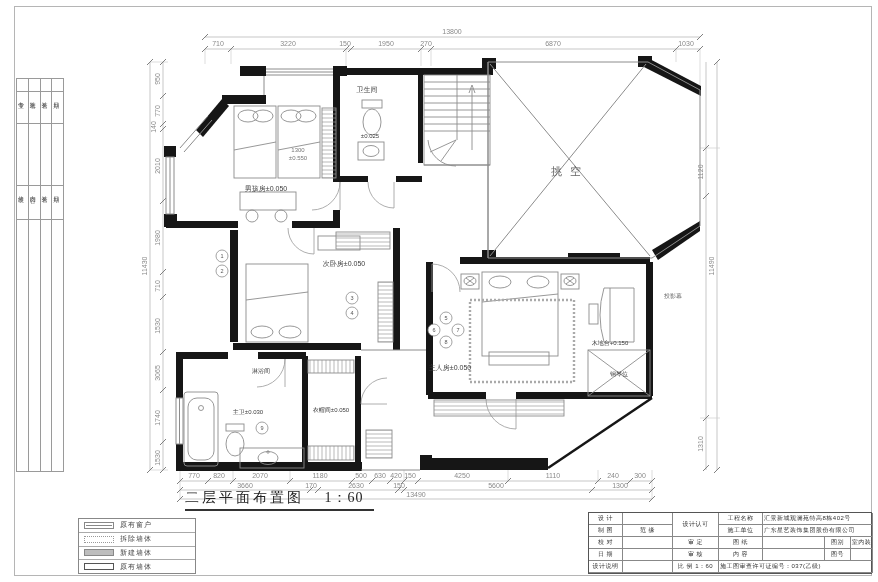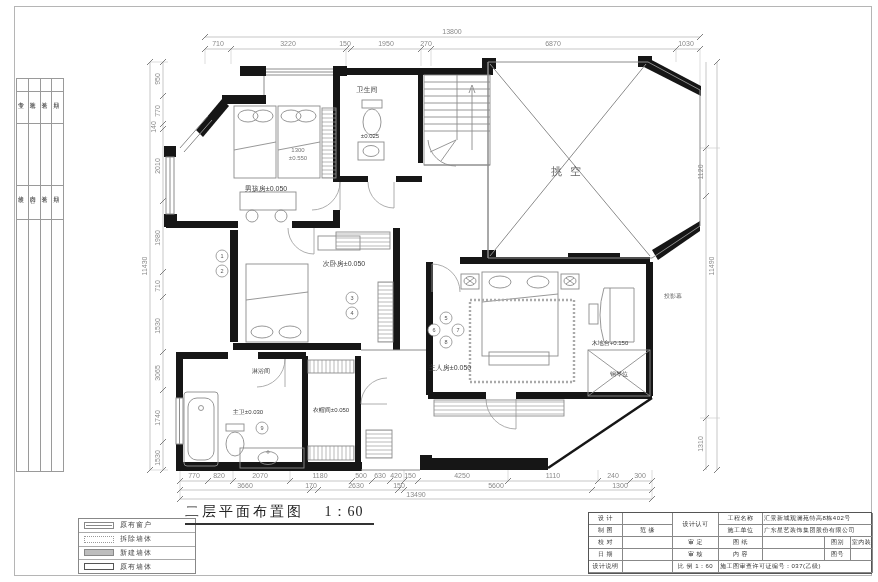--- a/index.html
+++ b/index.html
@@ -21,21 +21,21 @@
           border:1px solid #888;display:flex;flex-direction:column;}
   .legend-row{flex:1;display:flex;align-items:center;border-bottom:1px solid #aaa;padding:0 5px;gap:6px;}
   .legend-row:last-child{border-bottom:none;}
   .sw{width:30px;height:7px;border:1px solid #888;box-sizing:border-box;position:relative;background:#fff;flex:0 0 auto;}
   .sw-window::after{content:"";position:absolute;left:1px;right:1px;top:2px;border-top:1px solid #888;}
   .sw-demolish{border:1px dotted #999;}
   .sw-new{background:#bdbdbd;}
   .sw-original{border:1px solid #555;}
   .legend-label{font-size:7px;color:#444;letter-spacing:1px;}
   
-  #plan-title{position:absolute;left:185px;top:503px;color:#222;
+  #plan-title{position:absolute;left:185px;top:489px;color:#222;
               font-family:"Liberation Serif",serif;font-size:14px;letter-spacing:3px;
               border-bottom:2px solid #333;padding:0 10px 2px 0;}
   #plan-title .scale{margin-left:14px;letter-spacing:1px;}
   
   #titleblock{position:absolute;left:588px;top:512px;width:284px;height:62px;
               display:grid;grid-template-columns:34px 50px 46px 44px 62px 26px 22px;
               grid-template-rows:repeat(5,1fr);border:1.5px solid #555;
               font-size:6px;color:#333;box-sizing:border-box;}
   .tbc{border-right:1px solid #888;border-bottom:1px solid #888;display:flex;
        align-items:center;justify-content:center;overflow:hidden;white-space:nowrap;

